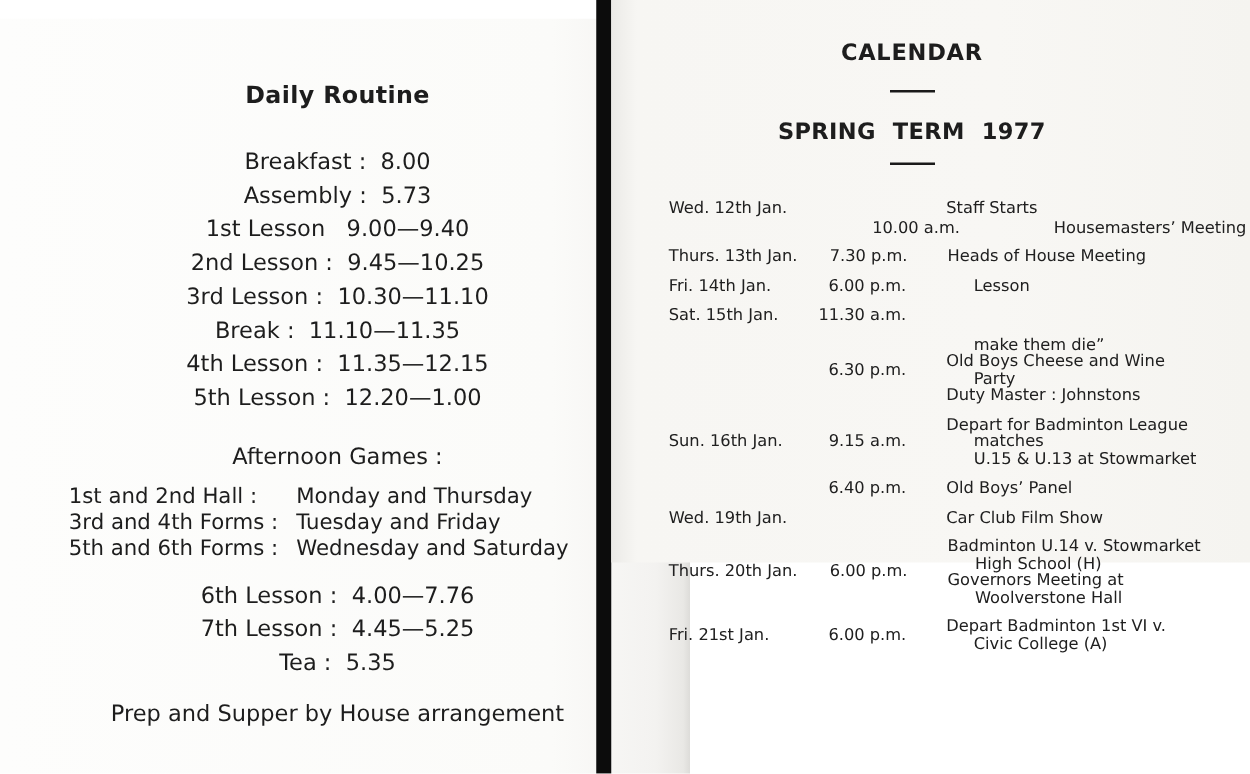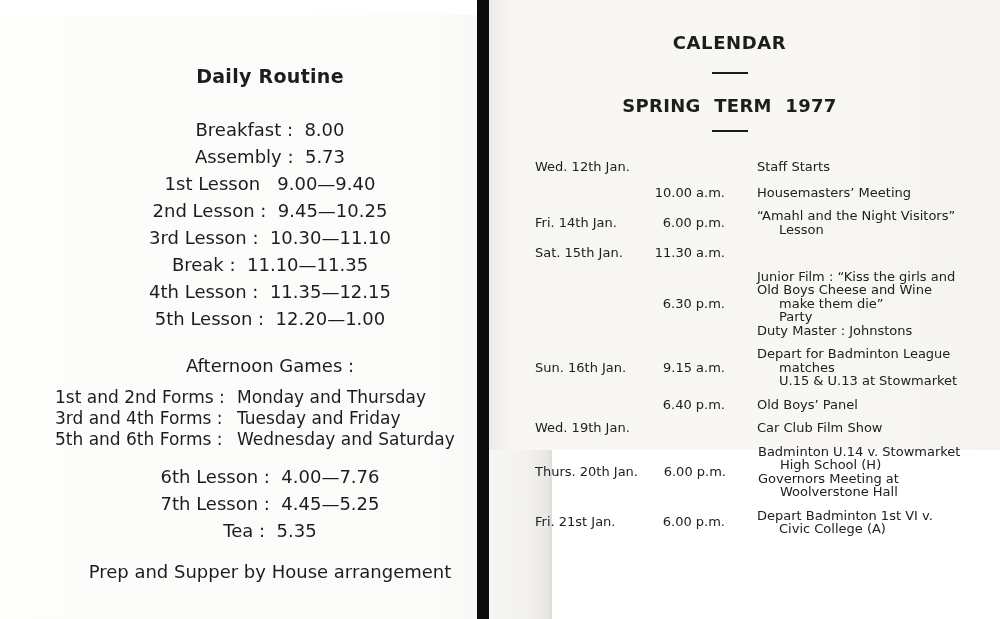--- a/index.html
+++ b/index.html
@@ -33,21 +33,21 @@
     position:absolute; left:489px; top:0; width:511px; height:450px;
     background:linear-gradient(to right,#ebeae7 0%,#f7f6f3 4%,#f8f7f4 60%,#f5f4f0 100%);
   }
   .r-header { text-align:center; padding-right:30px; }
   .r-title { margin-top:33px; font-size:18px; line-height:20px; font-weight:bold; letter-spacing:.6px; }
   .rule { width:36px; height:2px; background:#1a1a1a; margin:19px auto 0; }
   .r-term { margin-top:22px; font-size:18px; line-height:20px; font-weight:bold; word-spacing:7px; letter-spacing:.3px; }
   .rule2 { margin-top:14px; }
   .events { margin-top:28px; font-size:13px; color:#202020; }
   .event { display:flex; margin-top:10px; align-items:center;padding-left:12px; }
-  .event.tight { margin-top:12px; }
+  .event.tight { margin-top:2px;gap:43px; }
   .event.first { margin-top:0; }
   .ev-date { flex:0 0 102px; margin-left:34px; white-space:nowrap; }
   .ev-time { flex:0 0 88px; text-align:right; white-space:nowrap; }
   .ev-desc { margin-left:32px; }
   .ev-line { line-height:13.5px; white-space:nowrap; }
   .ev-line.ind { padding-left:22px; }
   .ev-date,.ev-time { line-height:13.5px; }
 </style>
 </head>
 <body>
@@ -63,21 +63,21 @@
           <div class="sched-line">1st Lesson   9.00—9.40</div>
           <div class="sched-line">2nd Lesson :  9.45—10.25</div>
           <div class="sched-line">3rd Lesson :  10.30—11.10</div>
           <div class="sched-line">Break :  11.10—11.35</div>
           <div class="sched-line">4th Lesson :  11.35—12.15</div>
           <div class="sched-line">5th Lesson :  12.20—1.00</div>
         </div>
       <div class="games-head">Afternoon Games :</div>
       <div class="games">
           <div class="games-row">
-            <span class="games-forms">1st and 2nd Forms :</span>
+            <span class="games-forms">1st and 2nd Hall :</span>
             <span class="games-days">Monday and Thursday</span>
           </div>
           <div class="games-row">
             <span class="games-forms">3rd and 4th Forms :</span>
             <span class="games-days">Tuesday and Friday</span>
           </div>
           <div class="games-row">
             <span class="games-forms">5th and 6th Forms :</span>
             <span class="games-days">Wednesday and Saturday</span>
           </div>
@@ -109,38 +109,43 @@
           </div>
         </div>
         <div class="event tight">
           <span class="ev-date"></span>
           <span class="ev-time">10.00 a.m.</span>
           <div class="ev-desc">
             <div class="ev-line">Housemasters’ Meeting</div>
           </div>
         </div>
         <div class="event">
+          <span class="ev-date">Thurs. 13th Jan.</span>
+          <span class="ev-time">7.30 p.m.</span>
+          <div class="ev-desc">
+            <div class="ev-line">Heads of House Meeting</div>
+          </div>
+        </div>
+        <div class="event">
           <span class="ev-date">Fri. 14th Jan.</span>
           <span class="ev-time">6.00 p.m.</span>
           <div class="ev-desc">
-            <div class="ev-line">“Amahl and the Night Visitors”</div>
             <div class="ev-line ind">Lesson</div>
           </div>
         </div>
         <div class="event">
           <span class="ev-date">Sat. 15th Jan.</span>
           <span class="ev-time">11.30 a.m.</span>
         </div>
         <div class="event">
           <span class="ev-date"></span>
           <span class="ev-time">6.30 p.m.</span>
           <div class="ev-desc">
-            <div class="ev-line">Junior Film : “Kiss the girls and</div>
+            <div class="ev-line ind">make them die”</div>
             <div class="ev-line">Old Boys Cheese and Wine</div>
-            <div class="ev-line ind">make them die”</div>
             <div class="ev-line ind">Party</div>
             <div class="ev-line">Duty Master : Johnstons</div>
           </div>
         </div>
         <div class="event">
           <span class="ev-date">Sun. 16th Jan.</span>
           <span class="ev-time">9.15 a.m.</span>
           <div class="ev-desc">
             <div class="ev-line">Depart for Badminton League</div>
             <div class="ev-line ind">matches</div>

